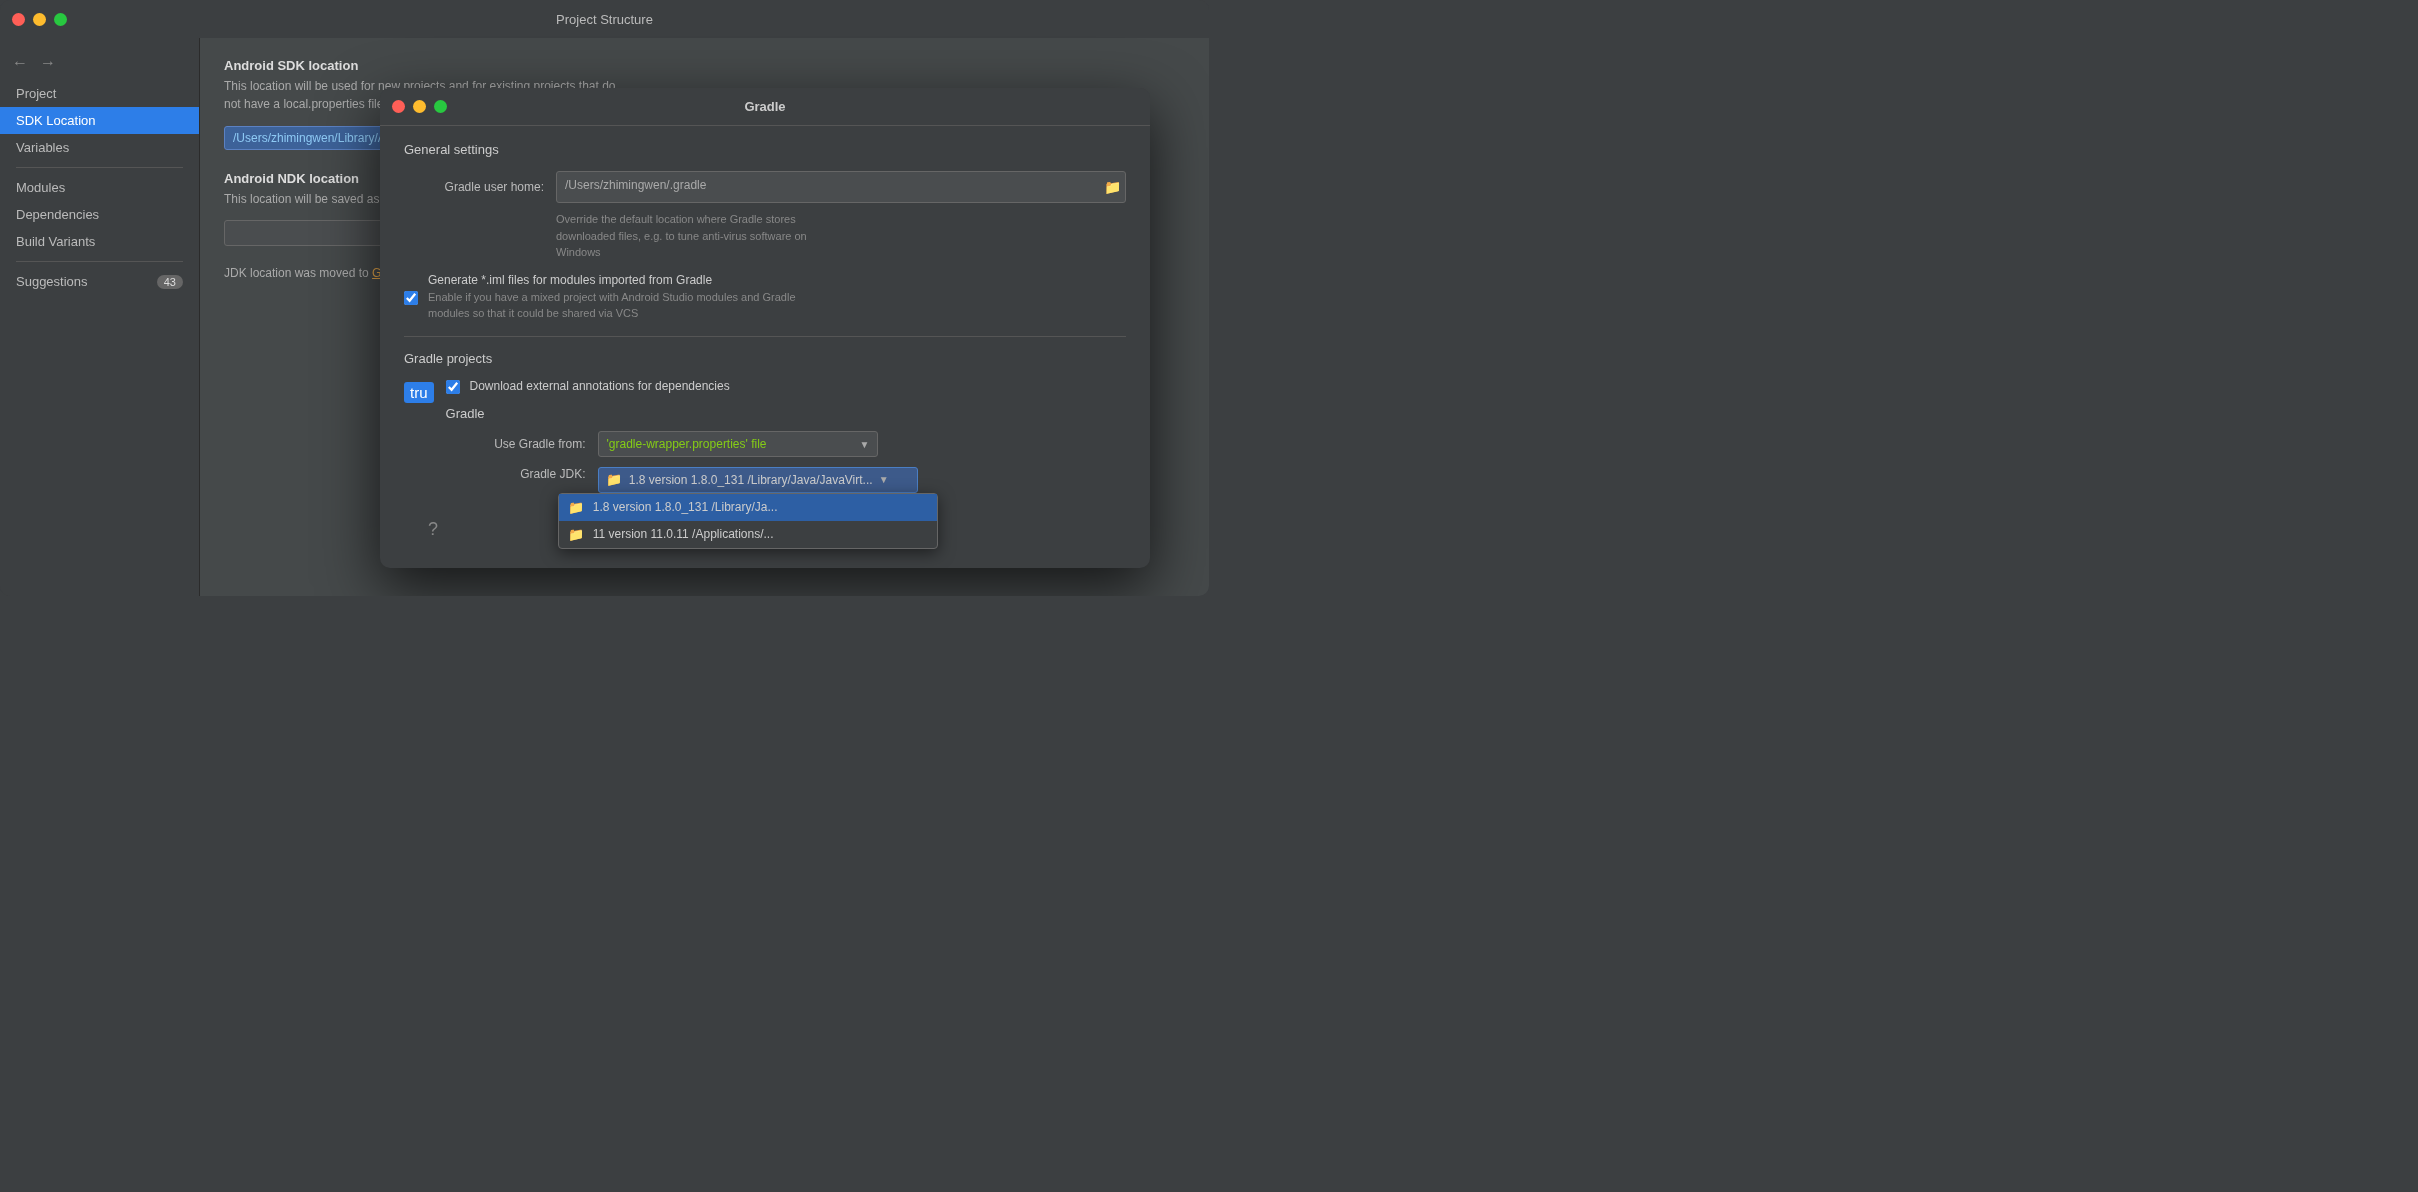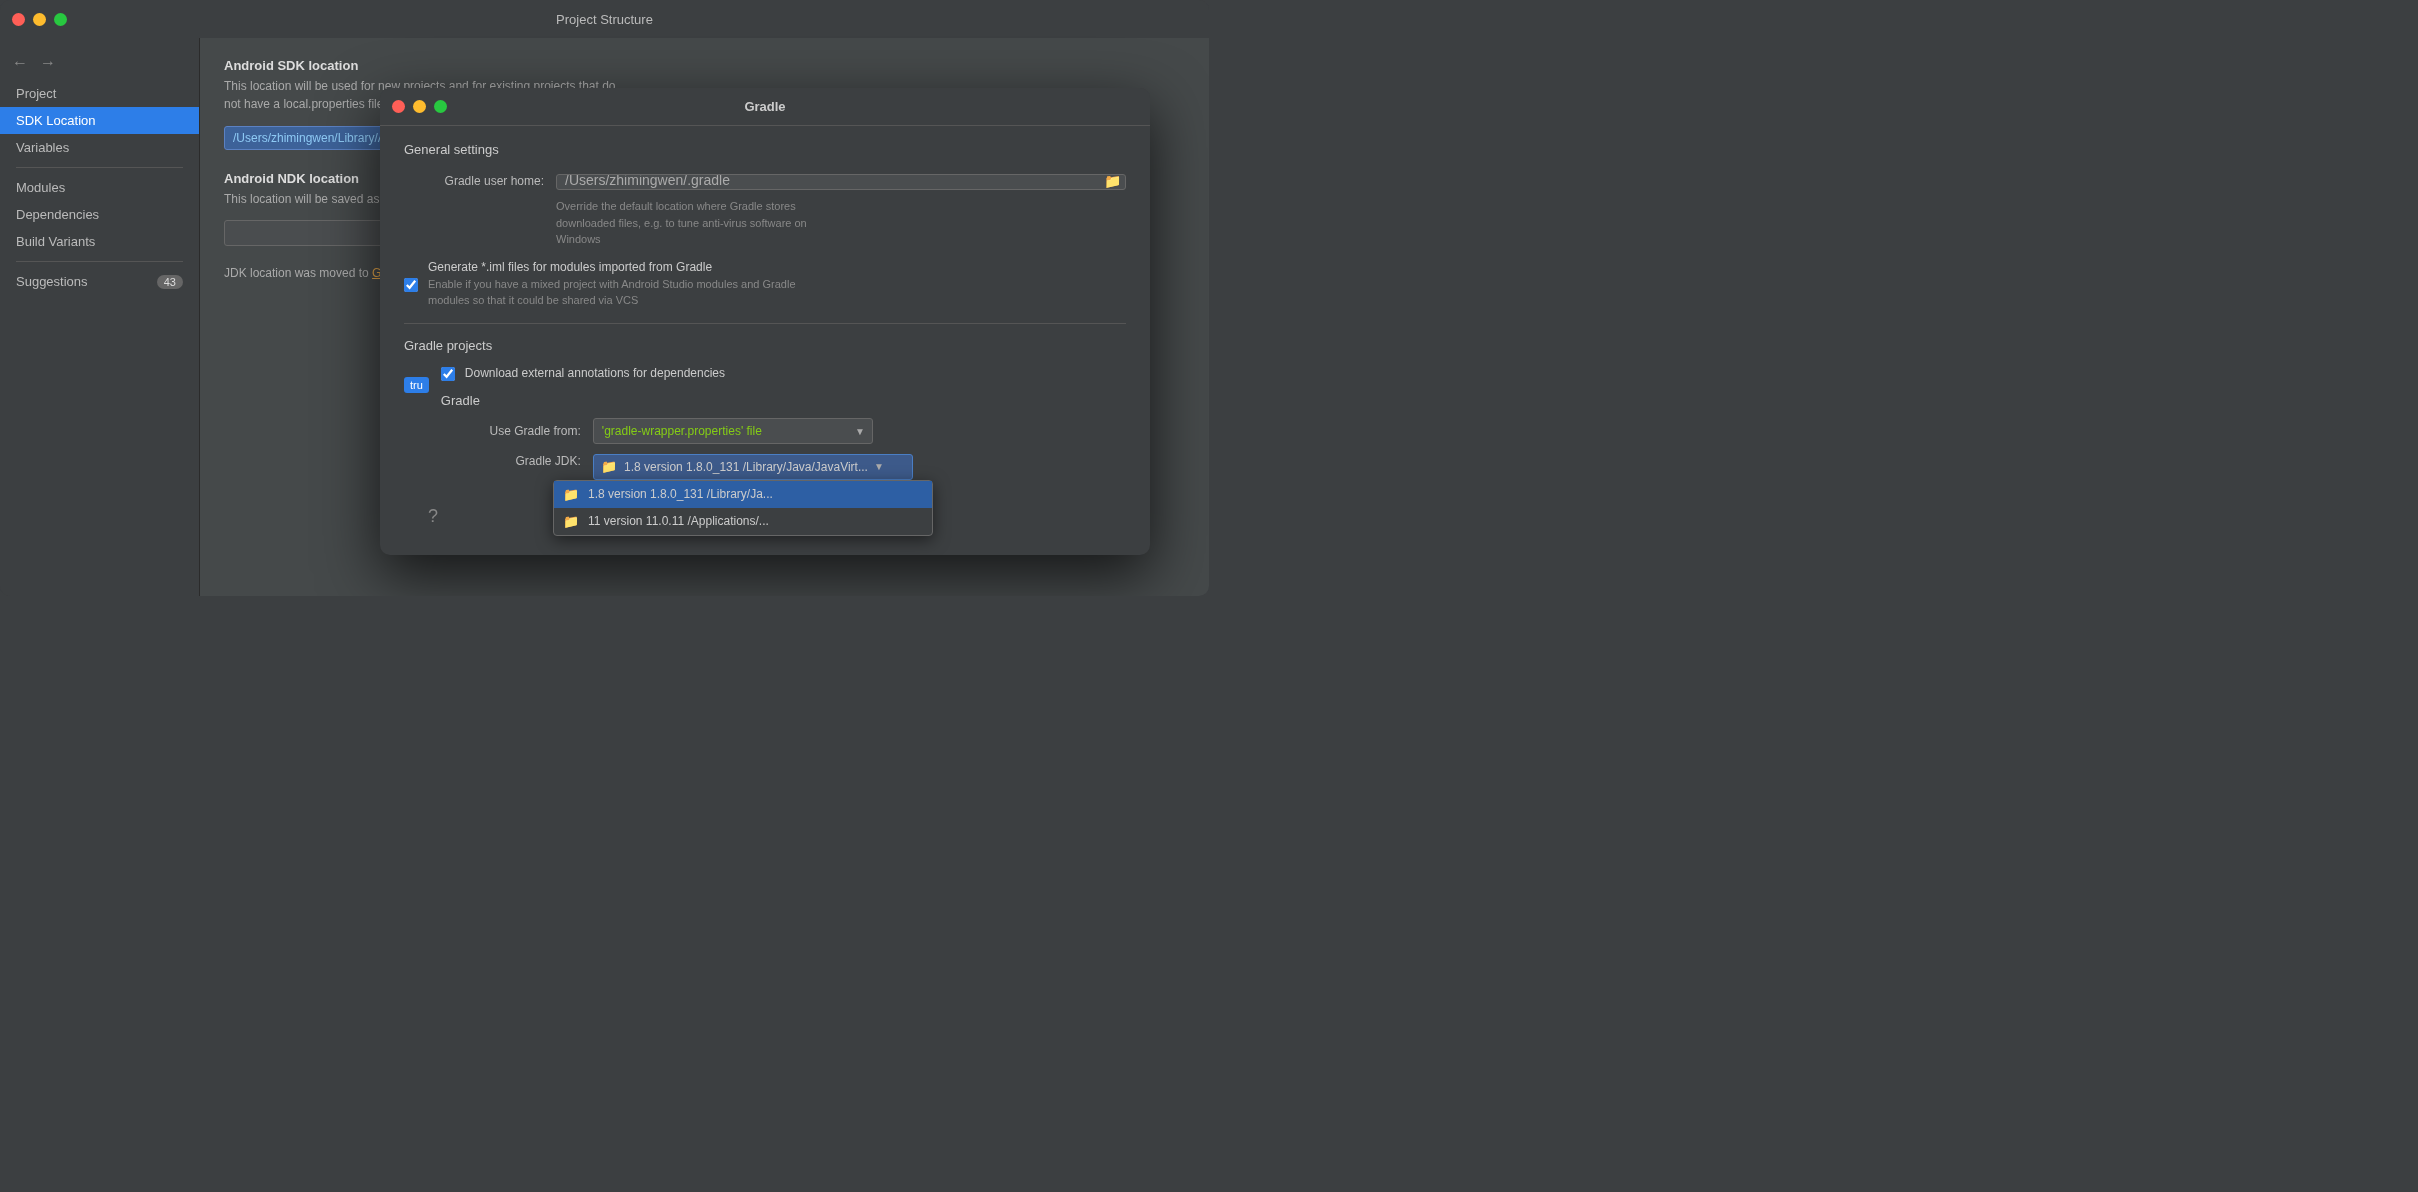--- a/index.html
+++ b/index.html
@@ -243,25 +243,25 @@
       flex-shrink: 0;
     }
     .form-input-wrap {
       flex: 1;
       position: relative;
     }
     .gradle-input {
       background: #4a4d4f;
       border: 1px solid #666;
       color: #aaa;
-      font-size: 14px;
+      font-size: 12px;
       padding: 4px 30px 8px 8px;
       border-radius: 3px;
       width: 100%;
-      height: 16px;
+      height: 32px;
     }
     .folder-icon-btn {
       position: absolute;
       right: 4px;
       top: 50%;
       transform: translateY(-50%);
       color: #aaa;
       font-size: 14px;
       cursor: pointer;
       background: none;
@@ -313,24 +313,24 @@
       margin-bottom: 12px;
     }
     .projects-row {
       display: flex;
       align-items: flex-start;
       gap: 12px;
     }
     .project-tag {
       background: #2d7ee8;
       color: #fff;
-      font-size: 11px;
+      font-size: 15px;
       padding: 2px 6px;
       border-radius: 3px;
-      margin-top: 12px;
+      margin-top: 4px;
     }
     .projects-checkboxes {
       display: flex;
       flex-direction: column;
       gap: 6px;
     }
     .gradle-subsection {
       padding-left: 0;
     }
     .gradle-sub-header {

